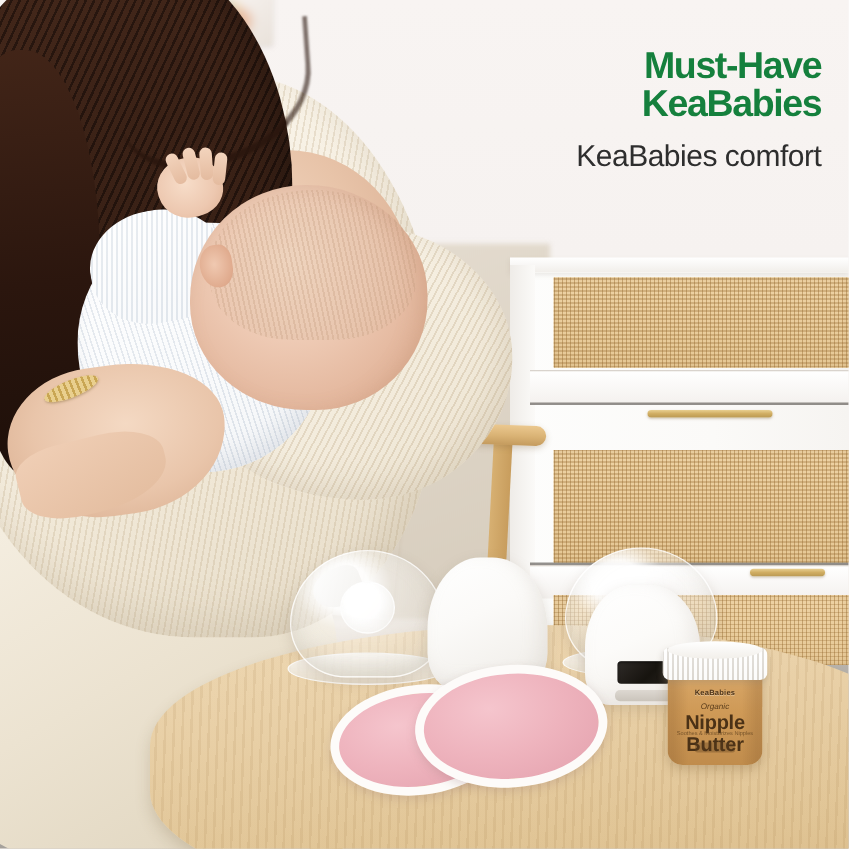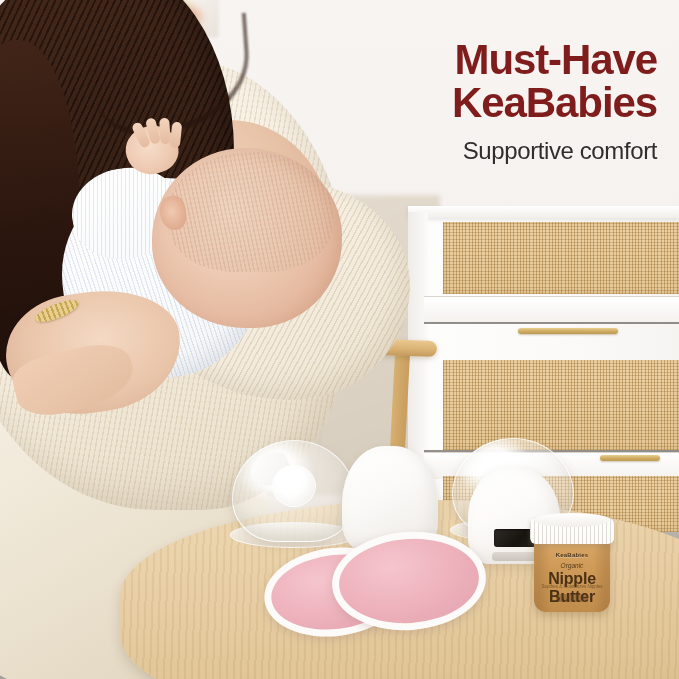--- a/index.html
+++ b/index.html
@@ -484,24 +484,24 @@
   
   .copy {
     position: absolute;
     right: 22px;
     top: 38px;
     width: 430px;
     text-align: right;
     z-index: 40;
   }
   .headline {
-    font-size: 42px;
+    font-size: 30px;
     line-height: 1.03;
     font-weight: bold;
-    color: #7f1d1d;
+    color: #15803d;
     letter-spacing: -1.1px;
     margin: 0;
   }
   .headline span { display: block; }
   .subhead {
     margin: 12px 0 0 0;
     font-size: 24px;
     line-height: 1.18;
     color: #2e2e2e;
     letter-spacing: -.4px;
@@ -594,17 +594,17 @@
   <div class="jar-title">Nipple Butter</div>
   <div class="jar-sub">Soothes &amp; Moisturizes Nipples</div>
   <div class="jar-badge"></div>
 
   <div class="copy">
     <h1 class="headline">
       <span>Must-Have</span>
       <span>KeaBabies</span>
     </h1>
     <p class="subhead">
-      <span>Supportive comfort</span>
+      <span>KeaBabies comfort</span>
     </p>
   </div>
 
 </div>
 
 </body></html>

